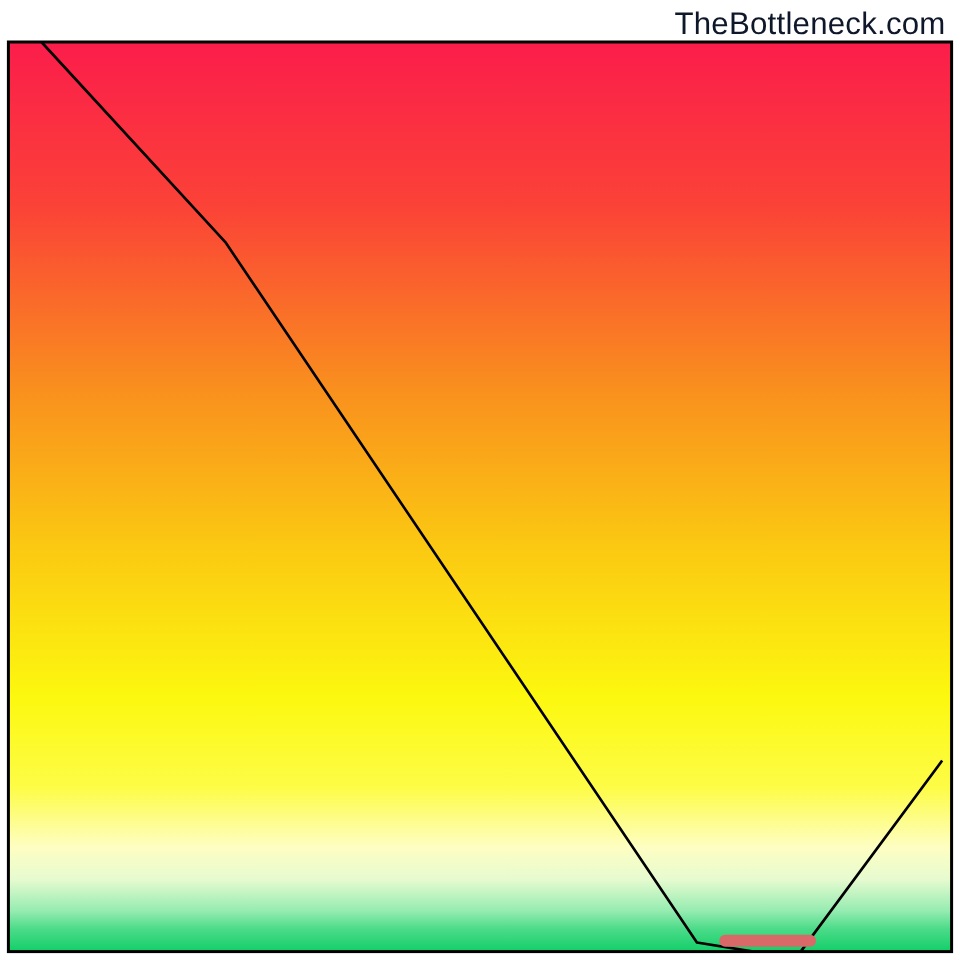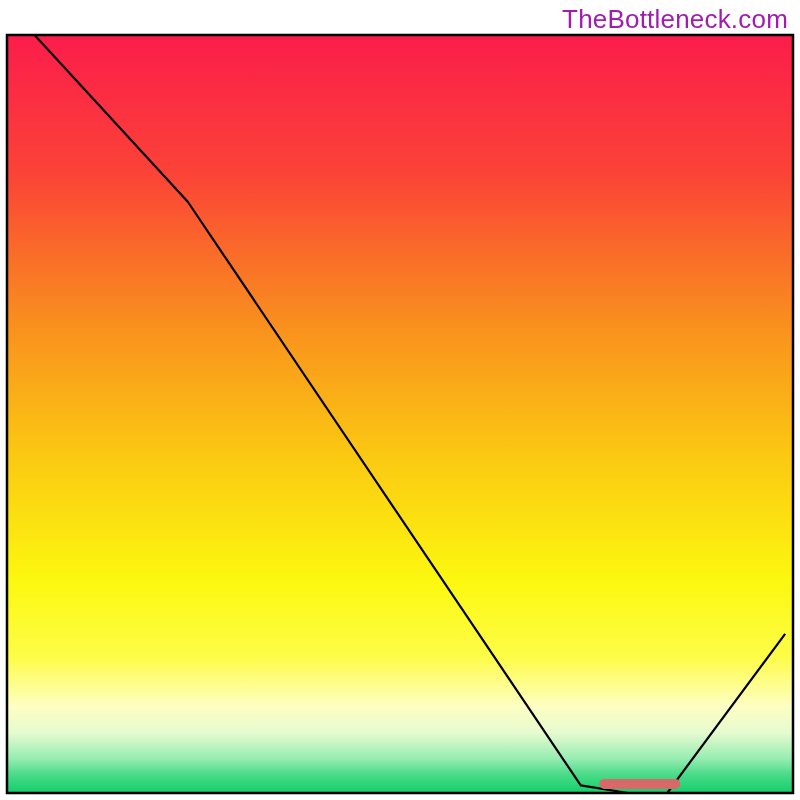--- a/index.html
+++ b/index.html
@@ -13,21 +13,21 @@
   }
   #chart-container {
     position: relative;
     width: 800px;
     height: 800px;
   }
   #watermark {
     position: absolute;
     top: 4px;
     right: 12px;
-    color: #a21caf;
+    color: #0f172a;
     font-size: 26px;
     font-weight: 500;
     letter-spacing: 0.2px;
     z-index: 20;
     user-select: none;
   }
 </style>
 </head>
 <body>
 

